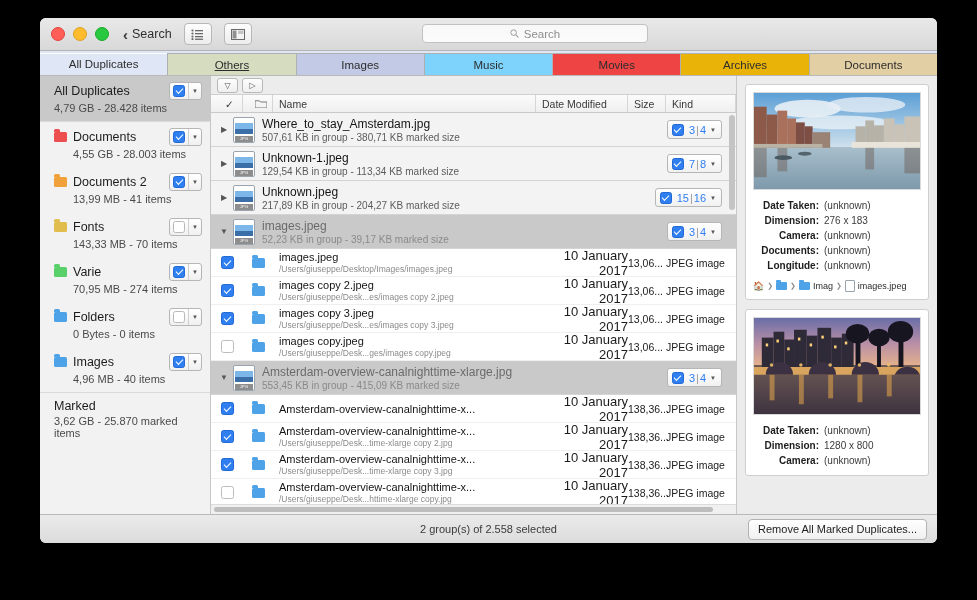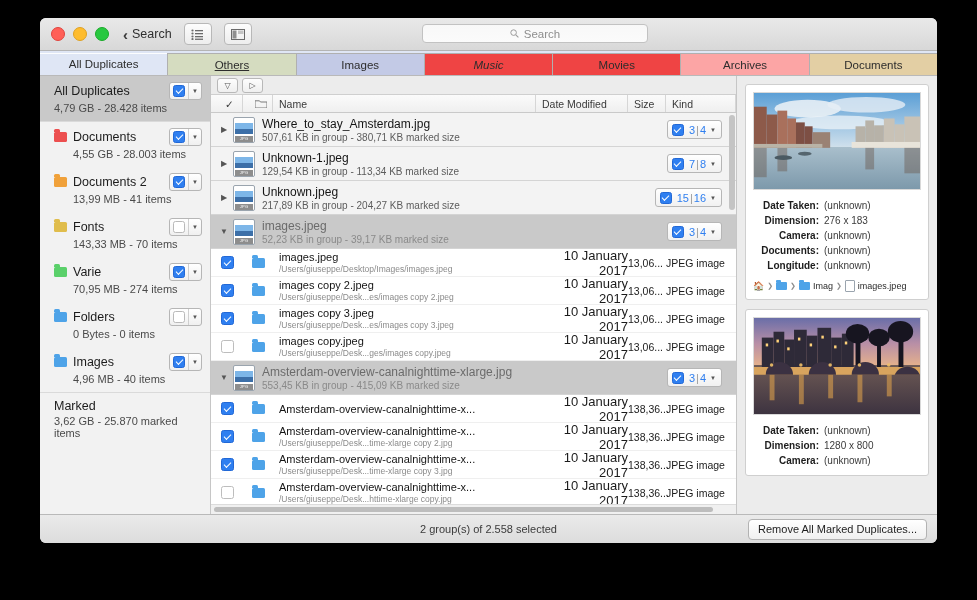--- a/index.html
+++ b/index.html
@@ -273,27 +273,27 @@
   <div class="tabbar" id="tabbar">
       <div class="tab sel" style="background: rgb(223, 230, 245);">
         <span>All Duplicates</span>
       </div>
       <div class="tab" style="background: rgb(213, 220, 192); text-decoration: underline;">
         <span>Others</span>
       </div>
       <div class="tab" style="background: rgb(195, 202, 230);">
         <span>Images</span>
       </div>
-      <div class="tab" style="background: #ef4444; font-style: italic;">
+      <div class="tab" style="background: #7dd3fc;">
         <span>Music</span>
       </div>
       <div class="tab" style="background: #ef4444;">
         <span>Movies</span>
       </div>
-      <div class="tab" style="background: #fca5a5; text-align: right;">
+      <div class="tab" style="background: #eab308; text-align: right;">
         <span>Archives</span>
       </div>
       <div class="tab" style="background: rgb(227, 207, 164);">
         <span>Documents</span>
       </div>
     </div>
 
   <div class="body">
 
     <div class="sidebar" id="sidebar">

